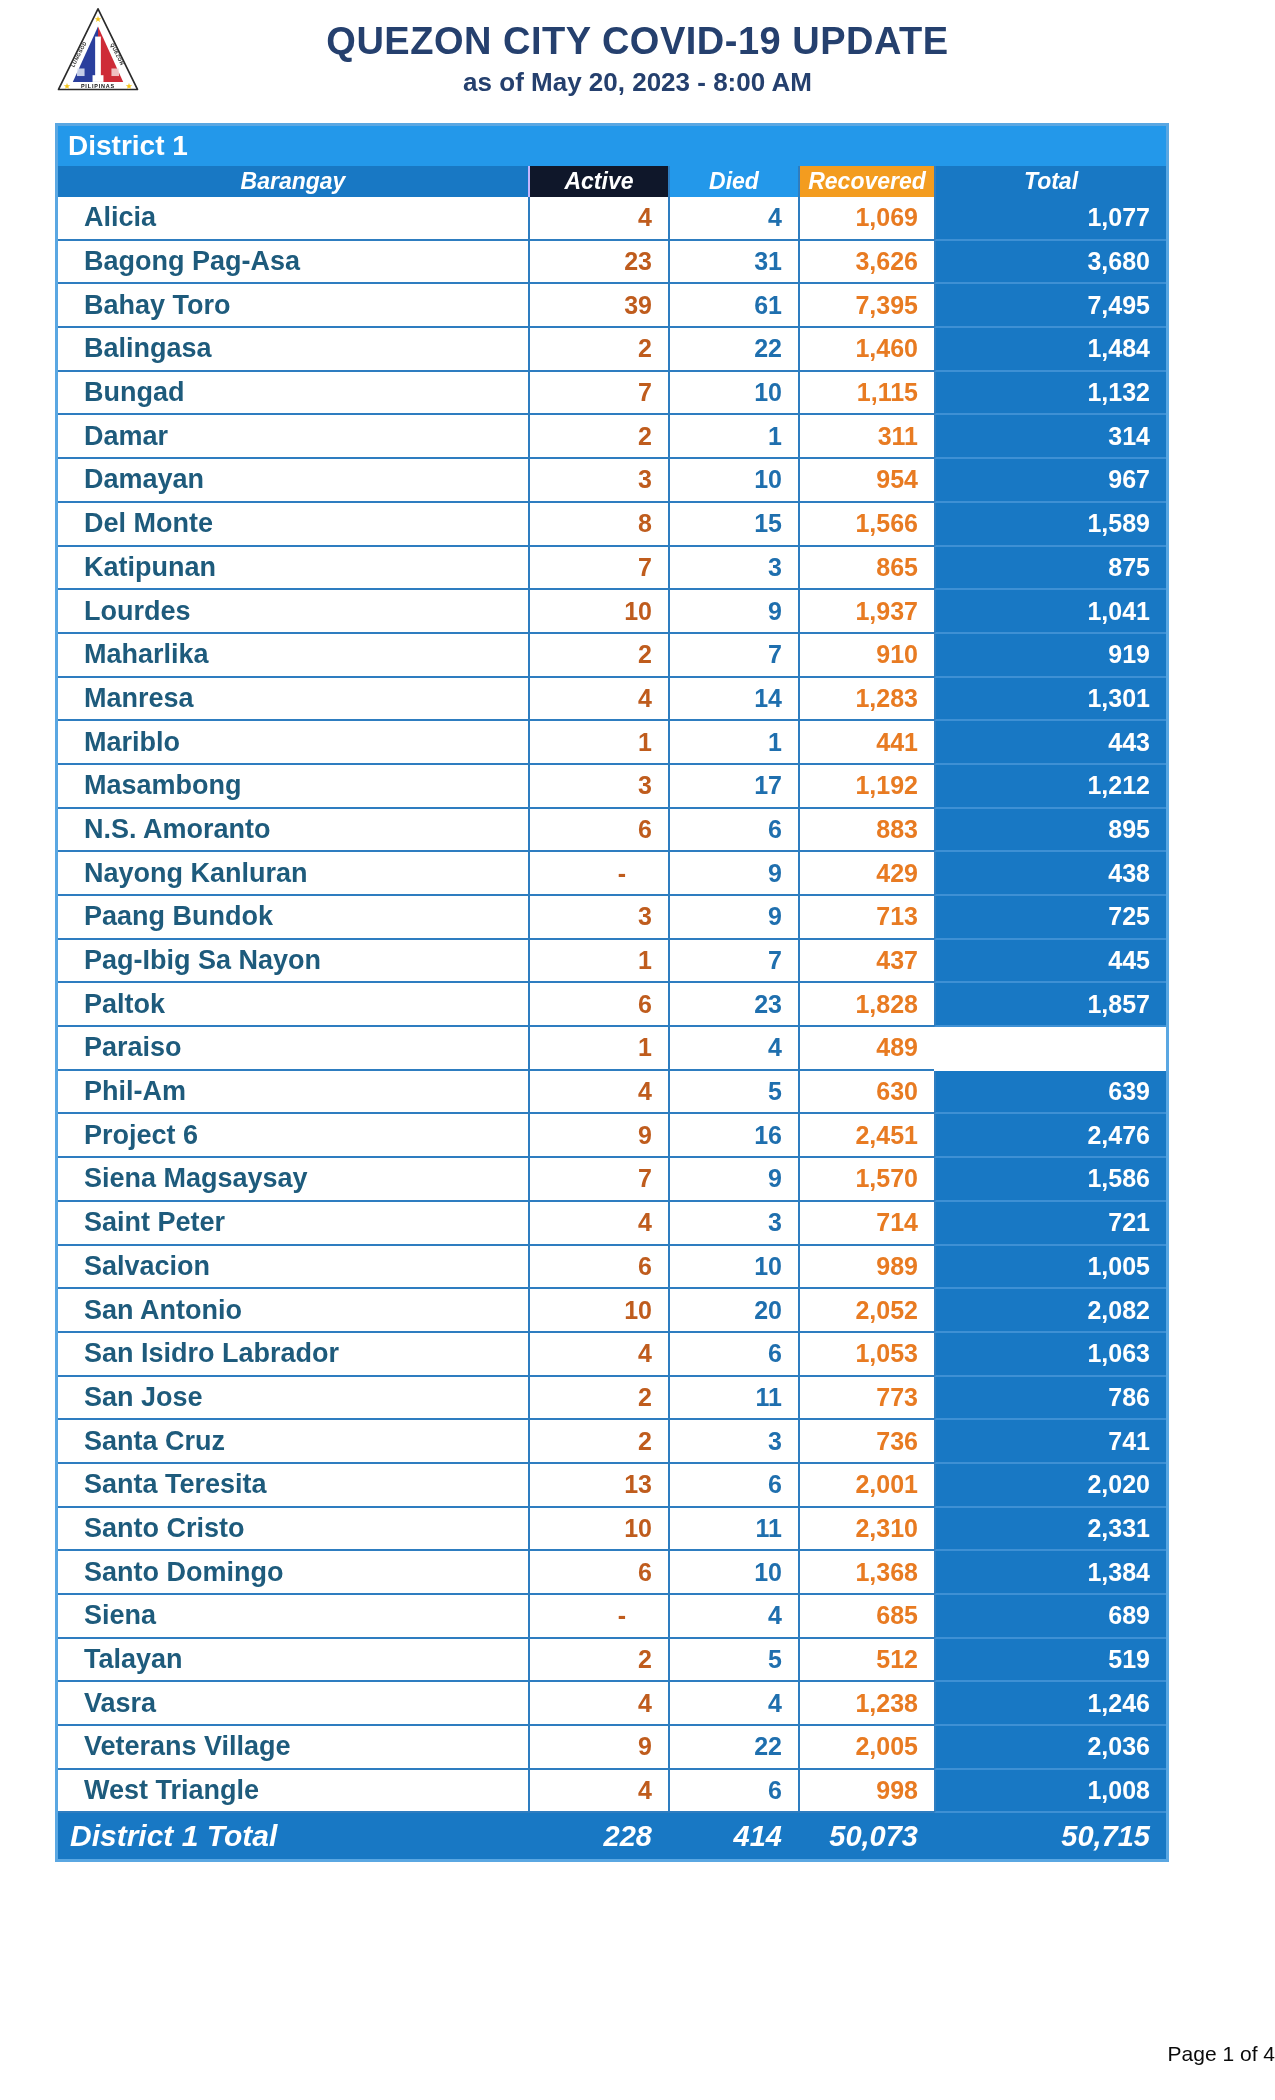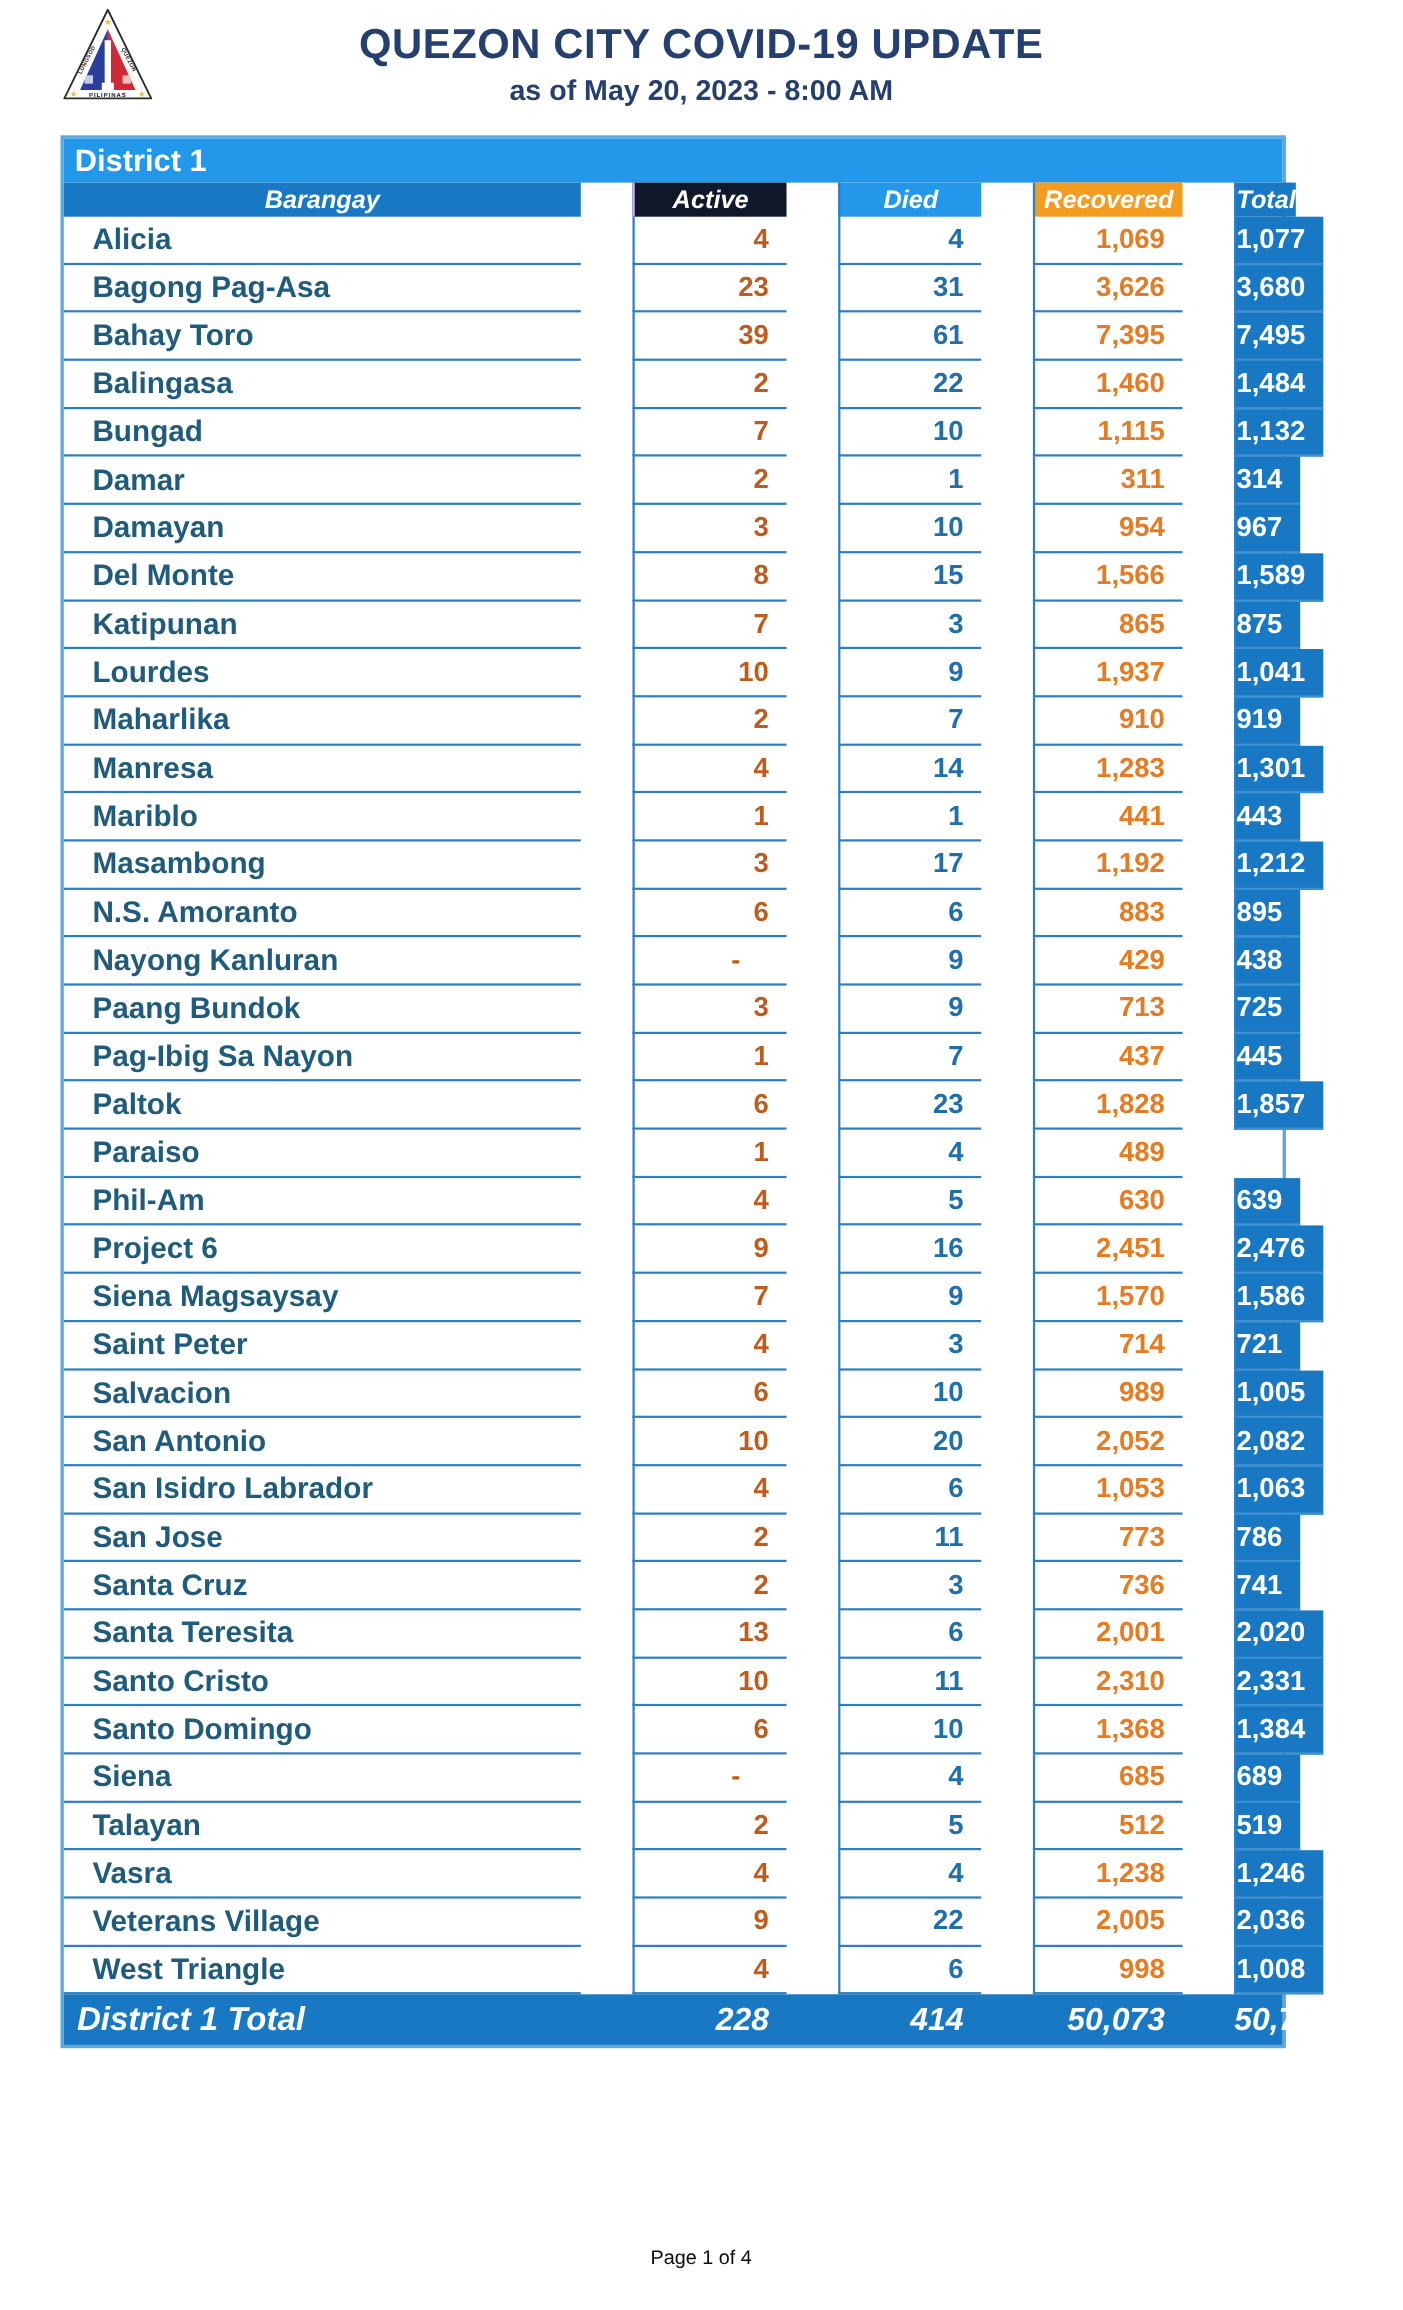--- a/index.html
+++ b/index.html
@@ -17,21 +17,21 @@
 
   
   .covid-table {
     position:absolute; left:55px; top:123px; width:1114px;
     border:3px solid #5AA7E2; box-sizing:border-box; background:#fff;
   }
   .district-bar {
     height:40px; line-height:40px; background:#2398EA; color:#fff;
     font-size:28px; font-weight:bold; padding-left:10px;
   }
-  .grid-row { display:grid; grid-template-columns:470px 140px 130px 136px 1fr;gap:47px; }
+  .grid-row { display:grid; grid-template-columns:470px 140px 130px 136px 1fr; }
 
   .hdr-cell {
     height:31px; line-height:31px; color:#fff; font-weight:bold; font-style:italic;
     font-size:23px; text-align:center; box-sizing:border-box;
   }
   .hdr-barangay { background:#1878C4; }
   .hdr-active   { background:#0f172a; border-left:2px solid #c4b5fd; }
   .hdr-died     { background:#2398EA; border-left:2px solid #2E7DC0; }
   .hdr-recovered{ background:#F39C1F; border-left:2px solid #2E7DC0; }
   .hdr-total    { background:#1878C4; border-left:2px solid #2E7DC0; }
@@ -54,21 +54,21 @@
   .total-row .tcell {
     height:46px; box-sizing:border-box; display:flex; align-items:center;
     font-weight:bold; font-style:italic; color:#fff;
   }
   .total-row .tlabel { font-size:30px; padding-left:12px; }
   .total-row .tnum { justify-content:flex-end; padding-right:16px; font-size:29px; }
 
   
   .footer {
     position:absolute; top:2042px; left:0; width:100%;
-    text-align:center; font-size:18px; color:#0a0a0a;
+    text-align:right; font-size:21px; color:#0a0a0a;
   }
 </style>
 </head>
 <body>
 
 <div>
   <div class="logo">
     <svg viewBox="0 0 100 104" width="84" height="88">
       <polygon points="50,3 97,99 3,99" fill="#ffffff" stroke="#2b2b2b" stroke-width="2" stroke-linejoin="round"></polygon>
       <polygon points="50,24 50,90 20,90" fill="#2A3F9D"></polygon>

